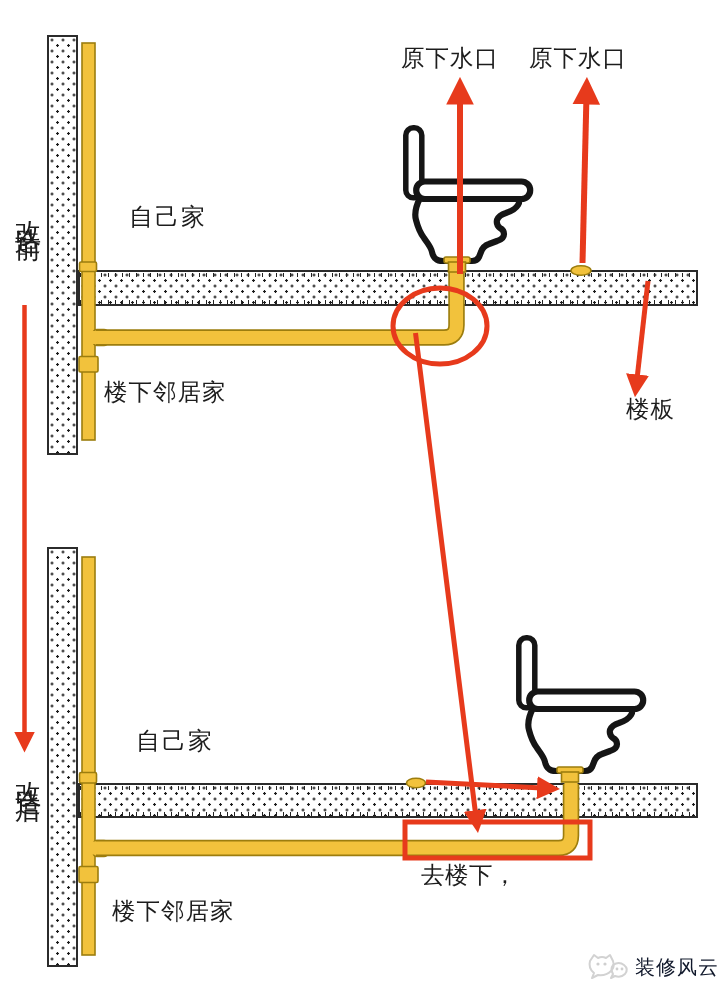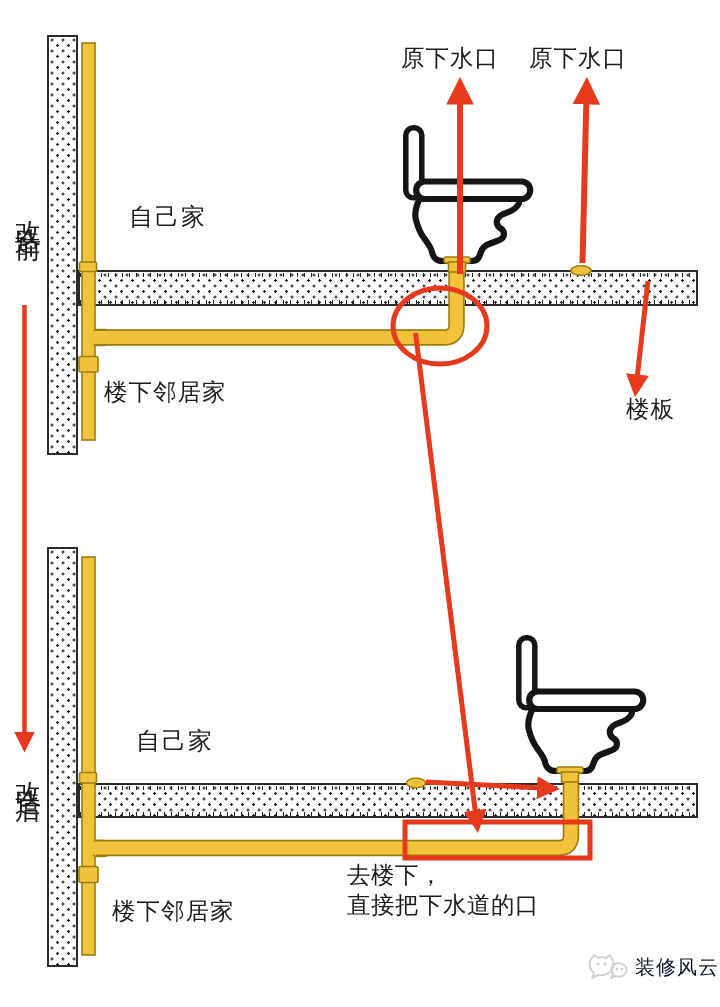--- a/index.html
+++ b/index.html
@@ -36,21 +36,21 @@
   #label-original-drain{left:401px;top:42px;}
   #label-relocation-port{left:529px;top:42px;}
   #label-floor-slab{left:626px;top:393px;}
   #label-own-home-before{left:129px;top:201px;font-size:24px;letter-spacing:2px;}
   #label-neighbor-before{left:104px;top:376px;}
   #label-own-home-after{left:136px;top:725px;font-size:24px;letter-spacing:2px;}
   #label-neighbor-after{left:112px;top:895px;}
   #label-before{left:8px;top:200px;}
   #label-after{left:8px;top:761px;}
   #caption{
-    position:absolute;left:347px;top:862px;width:300px;text-align:left;
+    position:absolute;left:319px;top:862px;width:300px;text-align:center;
     font-size:23.5px;line-height:29.5px;letter-spacing:0.5px;color:#1c1c1c;
   }
   #watermark{position:absolute;left:586px;top:951px;display:flex;align-items:center;}
   #watermark-text{font-size:20px;letter-spacing:1px;color:#0f172a;margin-left:3px;}
 </style>
 </head>
 <body>
 
 <div id="canvas">
 
@@ -117,21 +117,20 @@
   <div class="lbl" id="label-floor-slab">楼板</div>
   <div class="lbl" id="label-own-home-before">自己家</div>
   <div class="lbl" id="label-neighbor-before">楼下邻居家</div>
   <div class="lbl" id="label-own-home-after">自己家</div>
   <div class="lbl" id="label-neighbor-after">楼下邻居家</div>
   <div class="lbl-vert" id="label-before">改造前</div>
   <div class="lbl-vert" id="label-after">改造后</div>
 
   <div id="caption">
     <div>去楼下，</div>
-    <div>直接把下水道的口</div>
   </div>
 
   <div id="watermark">
     <svg width="46" height="32" viewBox="0 0 46 32">
       <g fill="none" stroke="#D2D2D2" stroke-width="2" stroke-linejoin="round">
         <path d="M4 10 L8 4 L12 7 Q16 5 20 7 L24 4 L27 10 Q29 16 25 20 Q20 25 12 24 L6 27 L8 22 Q2 17 4 10 Z"></path>
         <path d="M27 14 Q33 10 38 14 Q43 18 39 23 Q35 27 29 25 L25 27 L27 23 Q24 18 27 14 Z"></path>
       </g>
       <g fill="#CFCFCF">
         <circle cx="12" cy="13" r="1.6"></circle>

